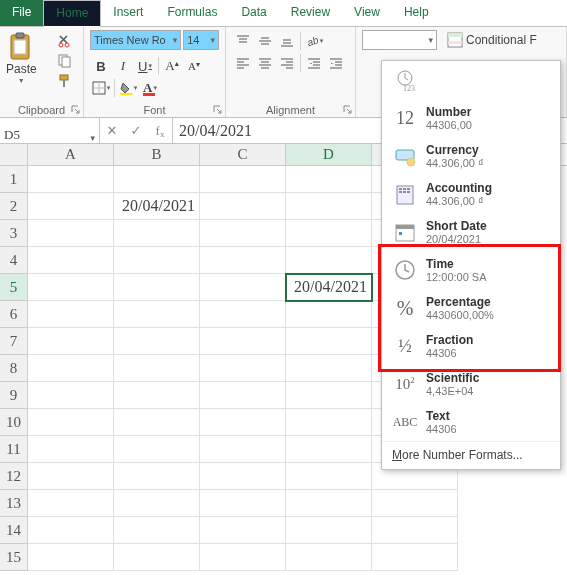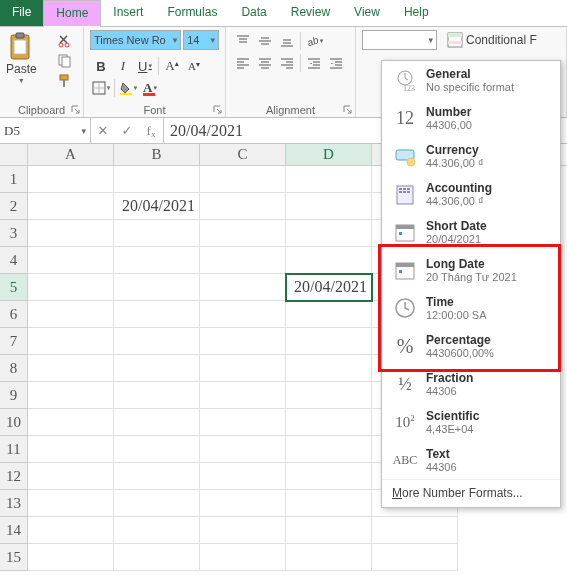--- a/index.html
+++ b/index.html
@@ -2,21 +2,21 @@
 <html><head>
 <meta charset="utf-8">
 <style>
   * { box-sizing: border-box; margin: 0; padding: 0; }
   body { font-family: "Segoe UI", Tahoma, sans-serif; font-size: 12px; color: #444; background: #fff; width: 567px; height: 575px; overflow: hidden; position: relative; }
 
   
   .tabs { display: flex; background: #fff; height: 26px; }
   .tab { padding: 5px 12px 4px; color: #217346; cursor: pointer; }
   .tab.first { background: #217346; color: #fff; }
-  .tab.active { border: 1px solid #c0c0c0; border-bottom: none; background: #f0abfc; position: relative; }
+  .tab.active { border: 1px solid #c0c0c0; border-bottom: none; background: #0f172a; position: relative; }
   .tab.active::after { content: ""; position: absolute; left: 0; right: 0; bottom: -1px; height: 1px; background: #fff; }
 
   
   .ribbon { display: flex; border-top: 1px solid #c0c0c0; border-bottom: 1px solid #c0c0c0; height: 92px; background: #f8f8f8; }
   .group { border-right: 1px solid #d8d8d8; padding: 3px 6px 14px; position: relative; display: flex; flex-direction: column; }
   .group-label { position: absolute; bottom: 1px; left: 0; right: 0; text-align: center; font-size: 11px; color: #666; }
   .group-launcher { position: absolute; right: 2px; bottom: 2px; width: 10px; height: 10px; }
 
   .clipboard { width: 84px; }
   .clip-small { width: 20px; height: 18px; display:flex; align-items:center; justify-content:center;}
@@ -36,21 +36,21 @@
   .aligngrp { width: 130px; }
   .align-row { display: flex; height: 22px; align-items:center; gap:0;}
 
   .numgrp { flex:1; min-width:0; padding-right:0;}
   .num-combo { border:1px solid #aaa; background:#fff; width:75px; height:20px; display:flex; align-items:center; margin-bottom:4px;}
   .num-combo .caret { margin-left:auto; padding:0 3px; font-size:9px; color:#666;}
   .cond-btn { display:flex; align-items:center; gap:3px; height:20px; white-space:nowrap;}
 
   
   .fbar { display:flex; height:26px; border-bottom:1px solid #c5c5c5; align-items:stretch;}
-  .namebox { width:91px; border-right:1px solid #c5c5c5; display:flex; align-items:center; padding:0 4px; font-family: "Times New Roman", serif; font-size:13px;}
+  .namebox { width:100px; border-right:1px solid #c5c5c5; display:flex; align-items:flex-end; padding:0 4px; font-family: "Times New Roman", serif; font-size:13px;}
   .namebox .caret { margin-left:auto; font-size:9px; color:#666;}
   .fbtns { display:flex; align-items:center; border-right:1px solid #c5c5c5; padding:0 4px; gap:8px;}
   .fbtn { color:#888; font-size:13px; width:16px; text-align:center;}
   .fx { font-family: serif;}
   .finput { flex:1; padding:0 6px; display:flex; align-items:center; font-family:"Times New Roman", serif; font-size:16px;}
 
   
   .grid { position:relative; }
   .colheads { display:flex; height:22px; border-bottom:1px solid #ccc;}
   .corner { width:28px; background:#f0f0f0; border-right:1px solid #ccc;}
@@ -425,24 +425,20 @@
 
 <div class="nfdrop">
     <div class="nfitem">
       <div class="nficon">
         <svg width="24" height="24">
           <circle cx="12" cy="10" r="7" fill="none" stroke="#999"></circle>
           <path d="M12 5 V10 L15 12" stroke="#999" fill="none"></path>
           <text x="10" y="23" font-size="8" fill="#999">123</text>
         </svg>
       </div>
-      <div class="nftext">
-        <div class="t1">General</div>
-        <div class="t2">No specific format</div>
-      </div>
     </div>
     <div class="nfitem">
       <div class="nficon">
         <span style="font-size:18px;color:#666;">12</span>
       </div>
       <div class="nftext">
         <div class="t1">Number</div>
         <div class="t2">44306,00</div>
       </div>
     </div>
@@ -484,33 +480,20 @@
         </svg>
       </div>
       <div class="nftext">
         <div class="t1">Short Date</div>
         <div class="t2">20/04/2021</div>
       </div>
     </div>
     <div class="nfitem">
       <div class="nficon">
         <svg width="24" height="24">
-          <rect x="3" y="5" width="18" height="16" fill="#fff" stroke="#999"></rect>
-          <rect x="3" y="5" width="18" height="4" fill="#999"></rect>
-          <rect x="6" y="12" width="3" height="3" fill="#4a90d9"></rect>
-        </svg>
-      </div>
-      <div class="nftext">
-        <div class="t1">Long Date</div>
-        <div class="t2">20 Tháng Tư 2021</div>
-      </div>
-    </div>
-    <div class="nfitem">
-      <div class="nficon">
-        <svg width="24" height="24">
           <circle cx="12" cy="12" r="9" fill="none" stroke="#999" stroke-width="1.5"></circle>
           <path d="M12 6 V12 L16 14" stroke="#999" fill="none" stroke-width="1.5"></path>
         </svg>
       </div>
       <div class="nftext">
         <div class="t1">Time</div>
         <div class="t2">12:00:00 SA</div>
       </div>
     </div>
     <div class="nfitem">

